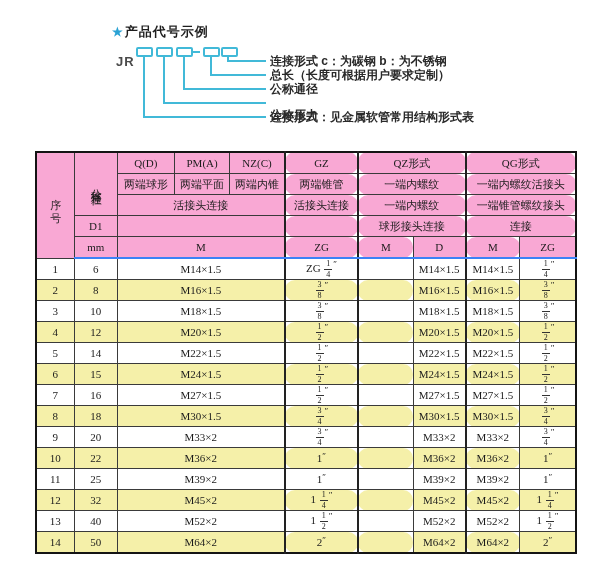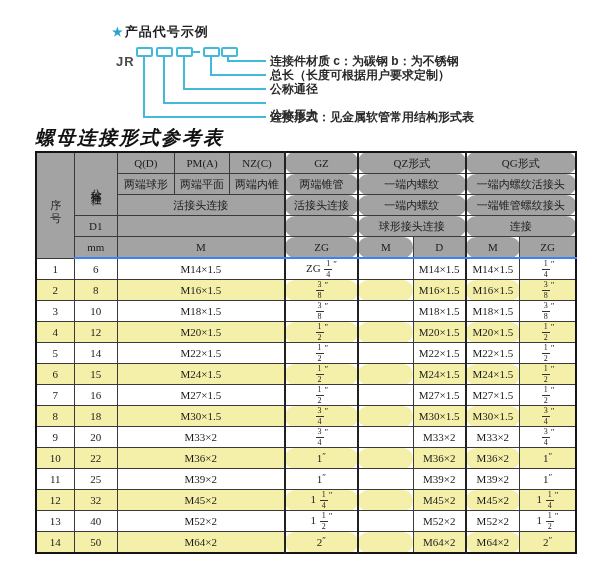--- a/index.html
+++ b/index.html
@@ -17,21 +17,21 @@
   .dlabel{position:absolute;left:270px;height:14px;line-height:14px;font-size:12px;font-weight:bold;color:#2a2a2a;white-space:nowrap;}
 
   
   .tbl-title{position:absolute;left:35px;top:125px;margin:0;font-family:"Liberation Serif",serif;font-style:italic;font-weight:bold;font-size:19px;color:#111;letter-spacing:2px;}
 
   
   table{position:absolute;left:35px;top:151px;width:542px;border-collapse:collapse;table-layout:fixed;
         font-family:"Liberation Serif",serif;font-size:11px;color:#1c1c1c;}
   table{border:2px solid #141414;}
   th,td{border:1px solid #3a3a3a;text-align:center;vertical-align:middle;height:20px;padding:0 2px;overflow:hidden;white-space:nowrap;}
-  th{background:#a3a3a3;font-weight:normal;}
+  th{background:#f9a8d4;font-weight:normal;}
   thead tr:last-child th{border-bottom:2px solid #3b82f6;}
   th.sep,td.sep{border-left:2px solid #222;border-radius:10px;}
   tbody tr.alt td{background:#f5f0a9;}
   tbody td{background:#fff;}
   .vert{display:inline-block;writing-mode:vertical-lr;text-orientation:upright;line-height:1;}
   .vert.gap{letter-spacing:14px;}
   .vert.tight{letter-spacing:2px;}
   .frac{display:inline-flex;flex-direction:column;vertical-align:middle;line-height:1;font-size:8px;text-align:center;margin:0 1px;}
   .frac .fn{display:block;border-bottom:1px solid #333;padding:0 2px 1px;}
   .frac .fd{display:block;padding-top:1px;}
@@ -60,28 +60,27 @@
     <div class="vline" style="left:183px;top:55px;height:34px"></div>
     <div class="vline" style="left:163px;top:55px;height:48px"></div>
     <div class="vline" style="left:143px;top:55px;height:62px"></div>
 
     <div class="hline" style="left:227px;top:60px;width:39px"></div>
     <div class="hline" style="left:210px;top:74px;width:56px"></div>
     <div class="hline" style="left:183px;top:88px;width:83px"></div>
     <div class="hline" style="left:163px;top:102px;width:103px"></div>
     <div class="hline" style="left:143px;top:116px;width:123px"></div>
 
-    <div class="dlabel" style="top:54px">连接件材质  c：为碳钢  b：为不锈钢</div>
+    <div class="dlabel" style="top:54px">连接形式  c：为碳钢  b：为不锈钢</div>
     <div class="dlabel" style="top:68px">总长（长度可根据用户要求定制）</div>
     <div class="dlabel" style="top:82px">公称通径</div>
     <div class="dlabel" style="top:108px">公称压力</div>
     <div class="dlabel" style="top:110px">连接形式：见金属软管常用结构形式表</div>
   </div>
 
-  <h2 class="tbl-title">螺母连接形式参考表</h2>
 
   <table>
     <colgroup>
       <col style="width:38px">
         <col style="width:43px">
       <col style="width:57px">
         <col style="width:55px">
         <col style="width:55px">
       <col style="width:73px">
       <col style="width:55px">

